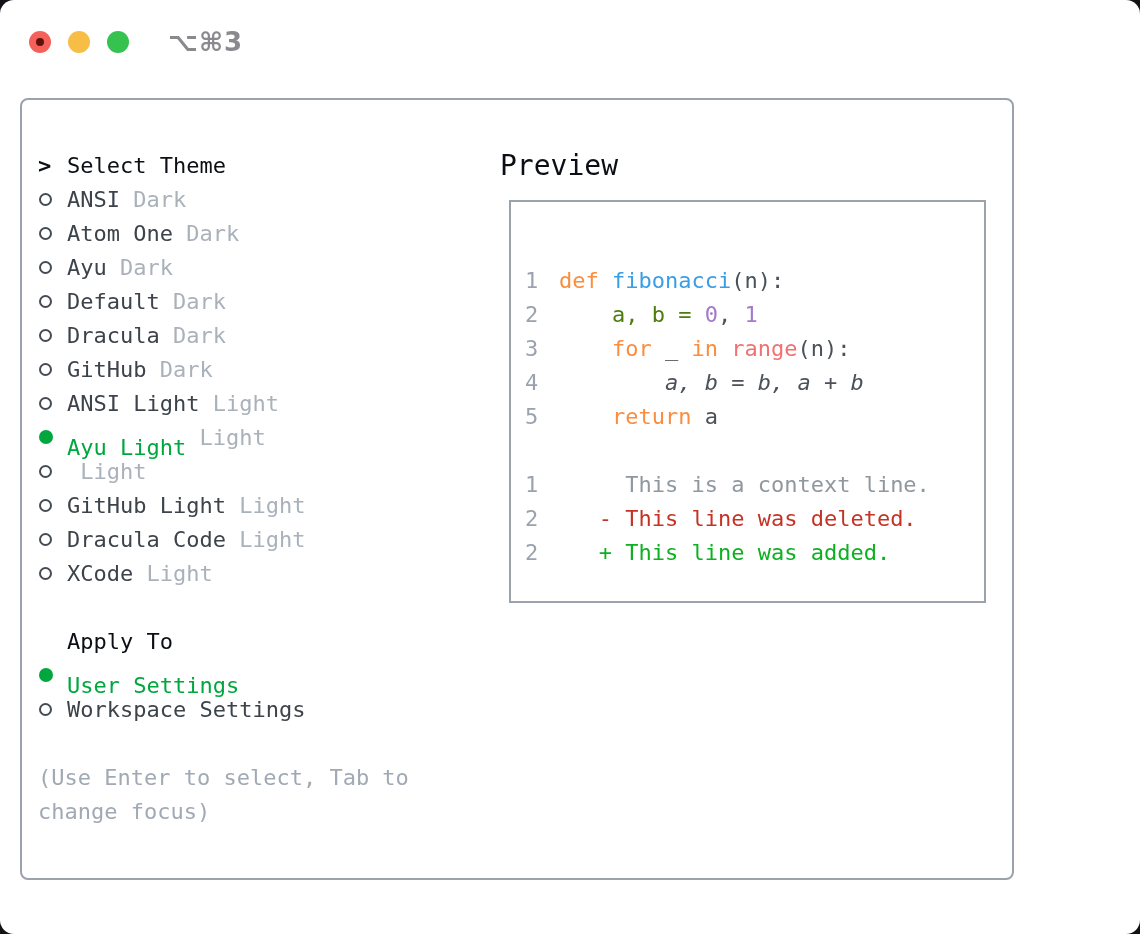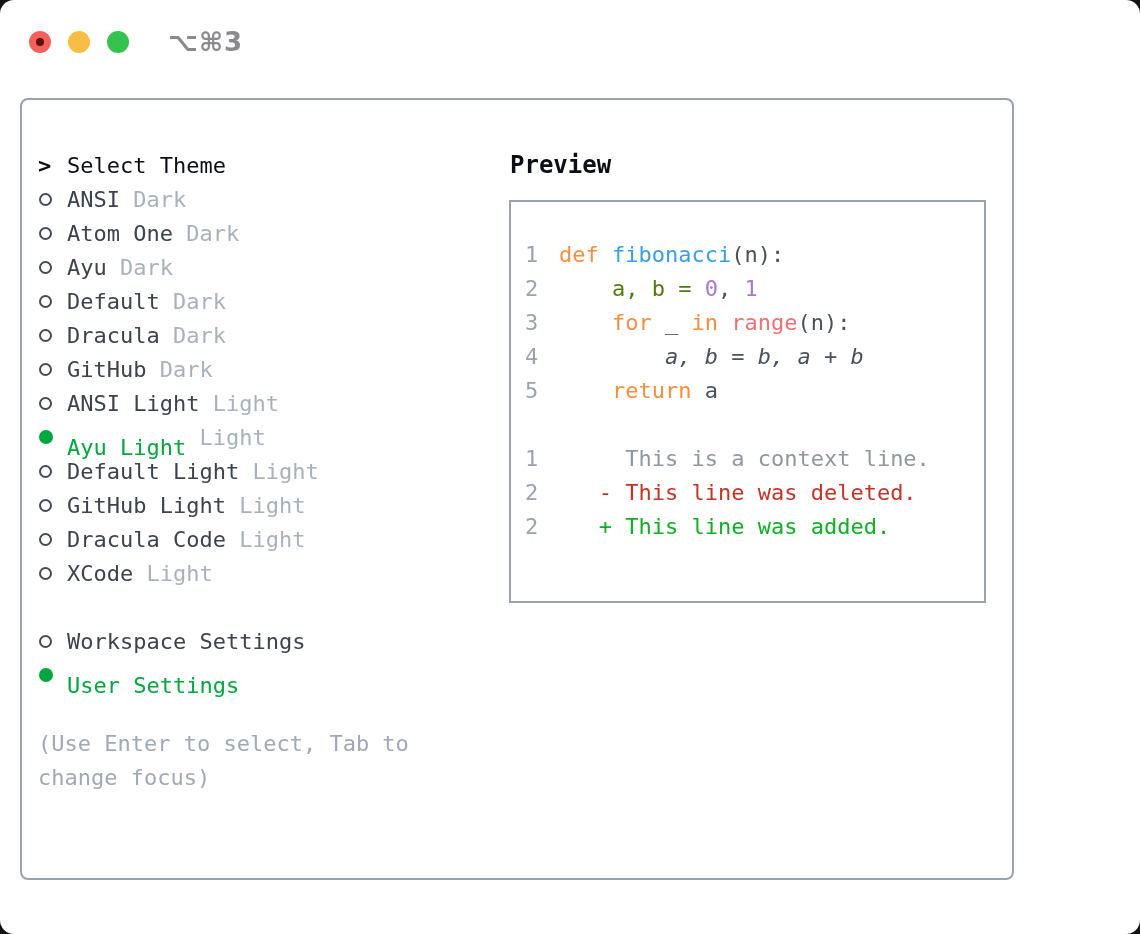--- a/index.html
+++ b/index.html
@@ -91,34 +91,34 @@
     background: var(--selected_green);
   }
   .item-label { color: var(--item_text); }
   .item-label.sel { color: var(--selected_green); margin-top: 20px; }
   .item-tag { color: var(--tag_text); }
   .hint .row { color: var(--hint_text); }
   .spacer { height: 34px; }
   
   .preview-title {
     position: absolute;
-    left: 488px; top: 48px;
+    left: 478px; top: 48px;
     height: 34px;
     display: flex;
     align-items: center;
-    font-size: 24px;
-    font-weight: bold;
+    font-size: 28px;
+    font-weight: normal;
     color: var(--heading_text);
   }
   .preview-box {
     position: absolute;
     left: 487px; top: 100px;
     width: 477px; height: 403px;
     border: 2px solid var(--panel_border);
-    padding: 36px 0 0 14px;
+    padding: 62px 0 0 14px;
     overflow: hidden;
   }
   .code-line {
     height: 34px;
     line-height: 34px;
     font-size: 22px;
     white-space: pre;
   }
   .ln {
     display: inline-block;
@@ -150,32 +150,36 @@
 
       <div id="theme-list">
           <div class="row"><span class="marker"><span class="radio"></span></span><span class="item-label">ANSI</span><span class="item-tag"> Dark</span></div>
           <div class="row"><span class="marker"><span class="radio"></span></span><span class="item-label">Atom One</span><span class="item-tag"> Dark</span></div>
           <div class="row"><span class="marker"><span class="radio"></span></span><span class="item-label">Ayu</span><span class="item-tag"> Dark</span></div>
           <div class="row"><span class="marker"><span class="radio"></span></span><span class="item-label">Default</span><span class="item-tag"> Dark</span></div>
           <div class="row"><span class="marker"><span class="radio"></span></span><span class="item-label">Dracula</span><span class="item-tag"> Dark</span></div>
           <div class="row"><span class="marker"><span class="radio"></span></span><span class="item-label">GitHub</span><span class="item-tag"> Dark</span></div>
           <div class="row"><span class="marker"><span class="radio"></span></span><span class="item-label">ANSI Light</span><span class="item-tag"> Light</span></div>
           <div class="row"><span class="marker"><span class="radio sel"></span></span><span class="item-label sel">Ayu Light</span><span class="item-tag"> Light</span></div>
-          <div class="row"><span class="marker"><span class="radio"></span></span><span class="item-label">Default Light</span><span class="item-tag"> Light</span></div>
+          <div class="row"><span class="marker"><span class="radio"></span></span><span class="item-tag"> Light</span></div>
           <div class="row"><span class="marker"><span class="radio"></span></span><span class="item-label">GitHub Light</span><span class="item-tag"> Light</span></div>
           <div class="row"><span class="marker"><span class="radio"></span></span><span class="item-label">Dracula Code</span><span class="item-tag"> Light</span></div>
           <div class="row"><span class="marker"><span class="radio"></span></span><span class="item-label">XCode</span><span class="item-tag"> Light</span></div>
         </div>
 
       <div class="spacer"></div>
 
+      <div class="row">
+        <span class="marker"></span>
+        <span class="subhdr">Apply To</span>
+      </div>
 
       <div id="apply-list">
+          <div class="row"><span class="marker"><span class="radio sel"></span></span><span class="item-label sel">User Settings</span></div>
           <div class="row"><span class="marker"><span class="radio"></span></span><span class="item-label">Workspace Settings</span></div>
-          <div class="row"><span class="marker"><span class="radio sel"></span></span><span class="item-label sel">User Settings</span></div>
         </div>
 
       <div class="spacer"></div>
 
       <div class="hint">
         <div class="row">(Use Enter to select, Tab to</div>
         <div class="row">change focus)</div>
       </div>
     </div>
 

